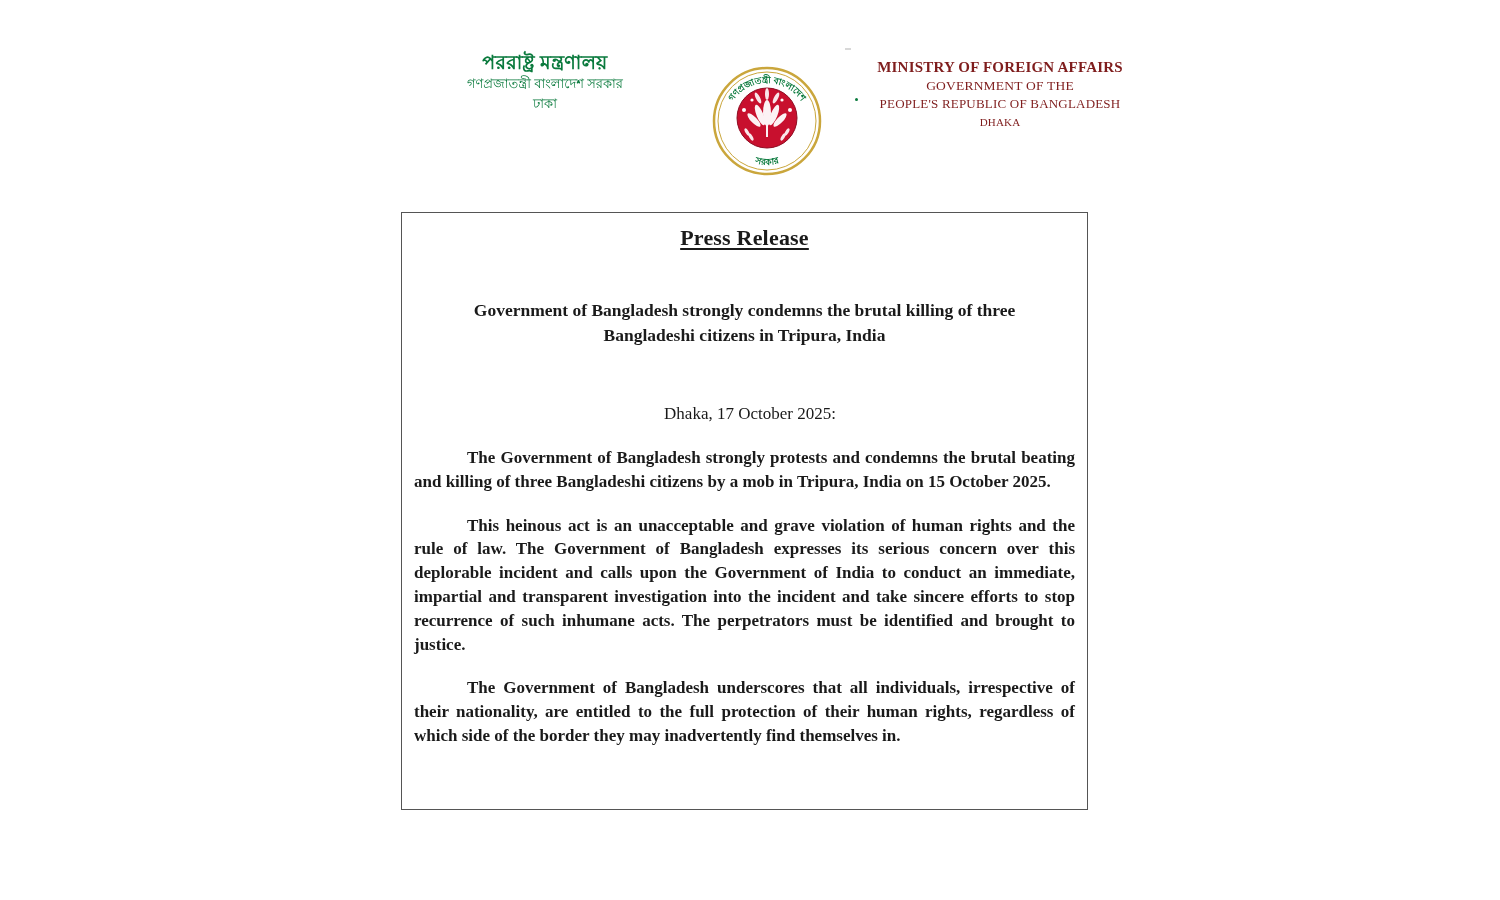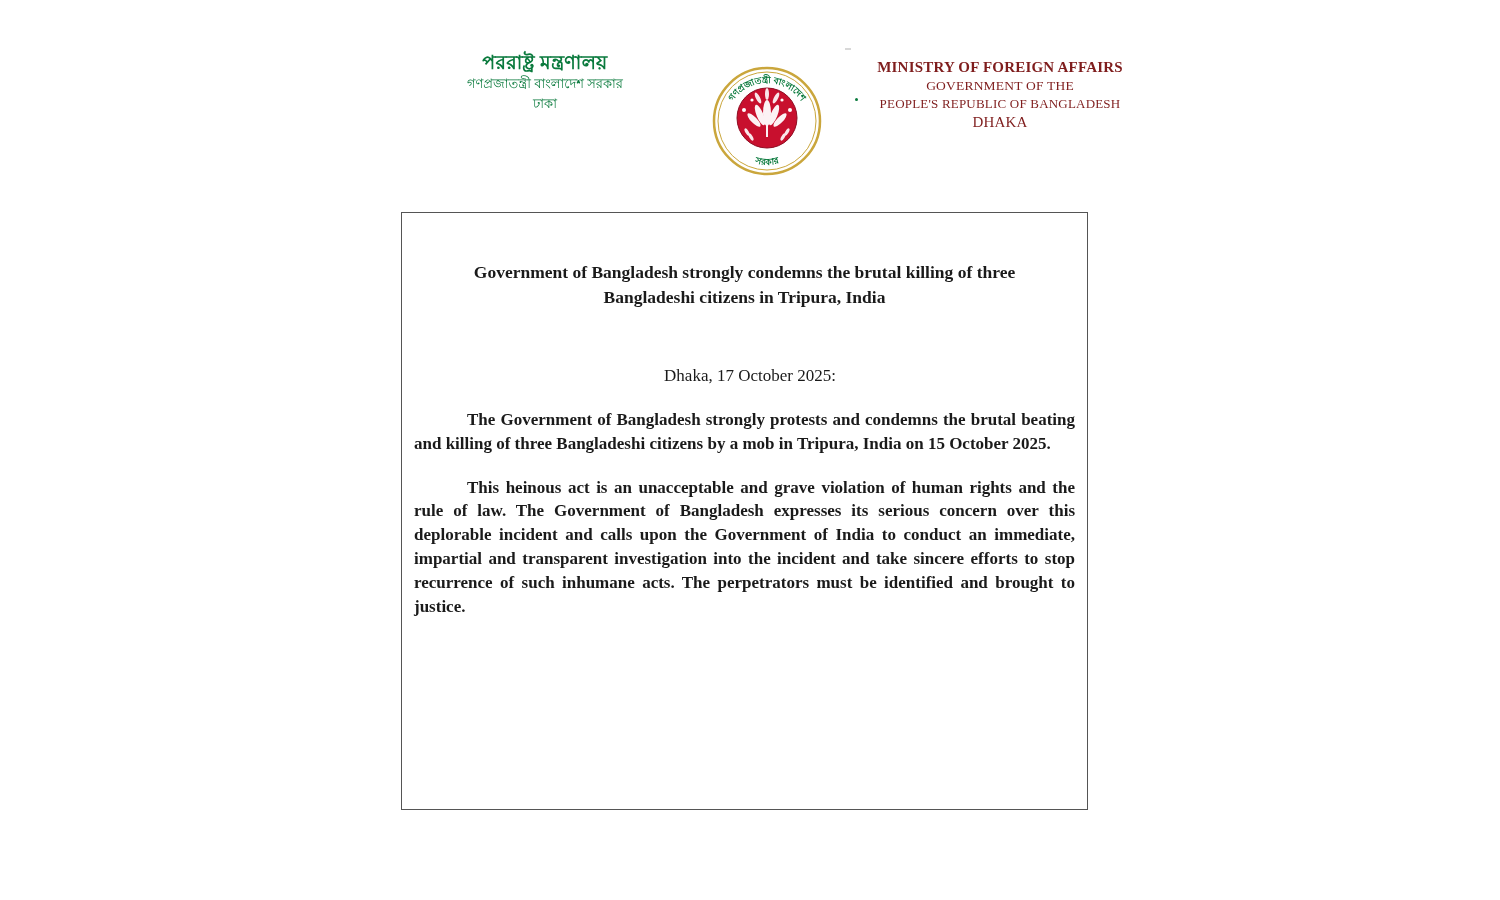--- a/index.html
+++ b/index.html
@@ -78,21 +78,21 @@
     font-size: 13.5px;
     line-height: 18px;
     letter-spacing: .2px;
   }
   .lh-english .e3 {
     font-size: 13px;
     line-height: 18px;
     letter-spacing: .2px;
   }
   .lh-english .e4 {
-    font-size: 15px;
+    font-size: 11px;
     line-height: 18px;
     letter-spacing: .2px;
   }
 
   .dot-mark {
     position: absolute;
     left: 855px;
     top: 68px;
     width: 3px;
     height: 3px;
@@ -224,17 +224,19 @@
 
   <div class="lh-english">
     <div class="e1">MINISTRY OF FOREIGN AFFAIRS</div>
     <div class="e2">GOVERNMENT OF THE</div>
     <div class="e3">PEOPLE'S REPUBLIC OF BANGLADESH</div>
     <div class="e4">DHAKA</div>
   </div>
 </div>
 
 <div class="doc-box">
+  <div class="press-title">Press Release</div>
   <div class="headline">Government of Bangladesh strongly condemns the brutal killing of three Bangladeshi citizens in Tripura, India</div>
   <div class="dateline">Dhaka, 17 October 2025:</div>
   <p class="body-para p1">The Government of Bangladesh strongly protests and condemns the brutal beating and killing of three Bangladeshi citizens by a mob in Tripura, India on 15 October 2025.</p>
   <p class="body-para">This heinous act is an unacceptable and grave violation of human rights and the rule of law. The Government of Bangladesh expresses its serious concern over this deplorable incident and calls upon the Government of India to conduct an immediate, impartial and transparent investigation into the incident and take sincere efforts to stop recurrence of such inhumane acts. The perpetrators must be identified and brought to justice.</p>
+  <p class="body-para last">The Government of Bangladesh underscores that all individuals, irrespective of their nationality, are entitled to the full protection of their human rights, regardless of which side of the border they may inadvertently find themselves in.</p>
 </div>
 
 </body></html>

